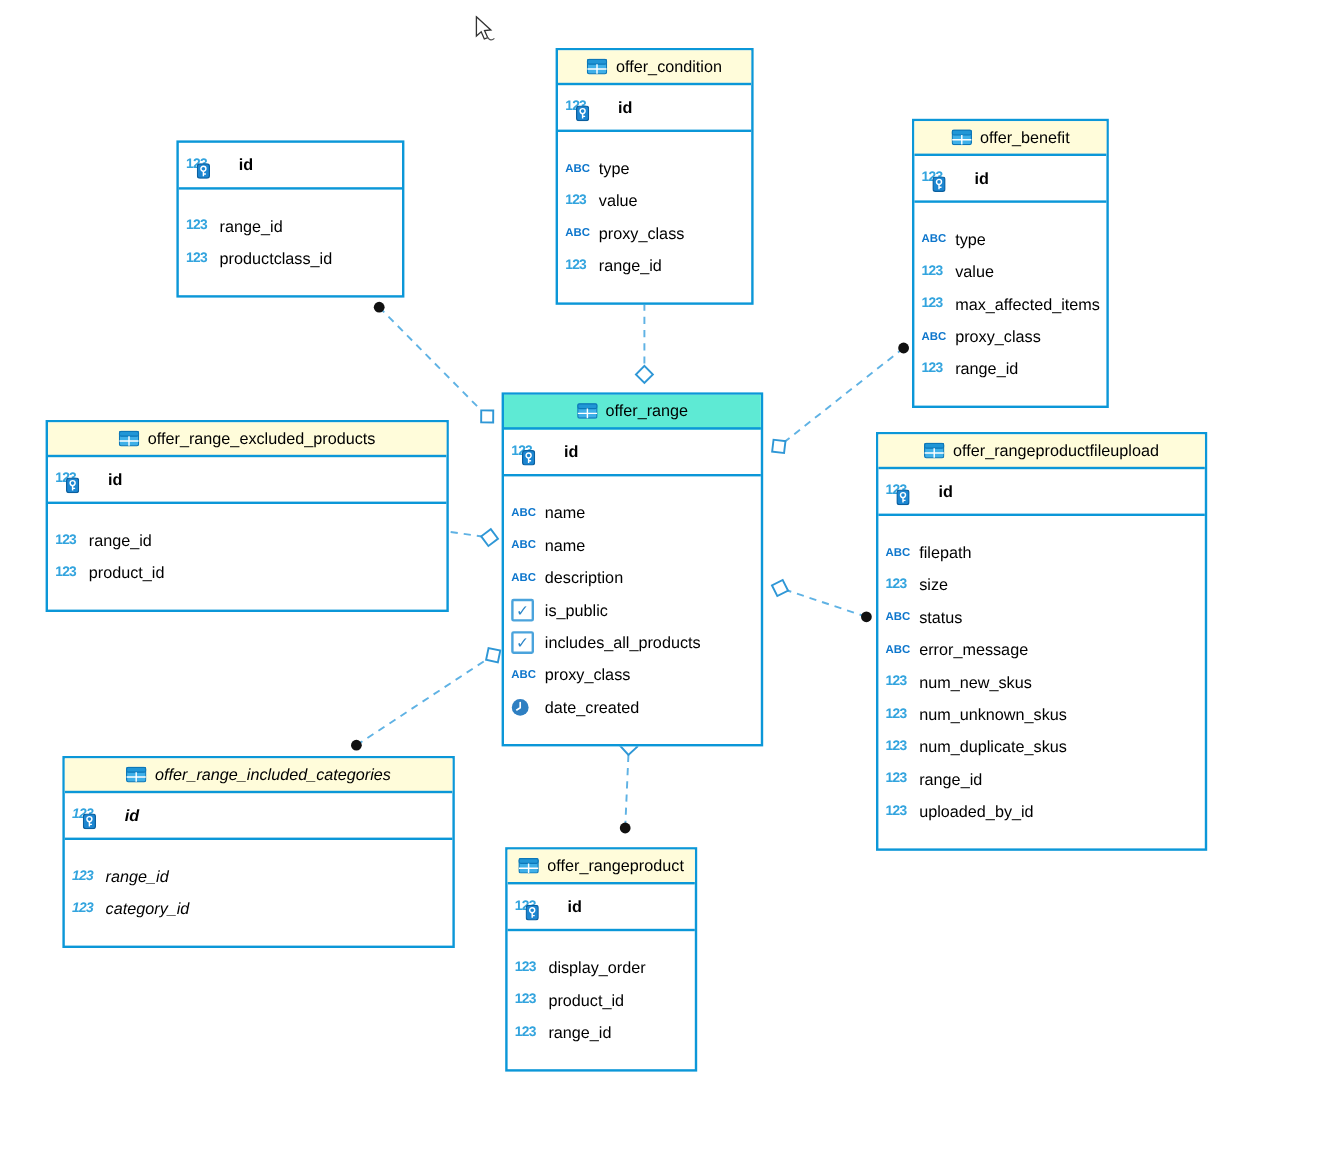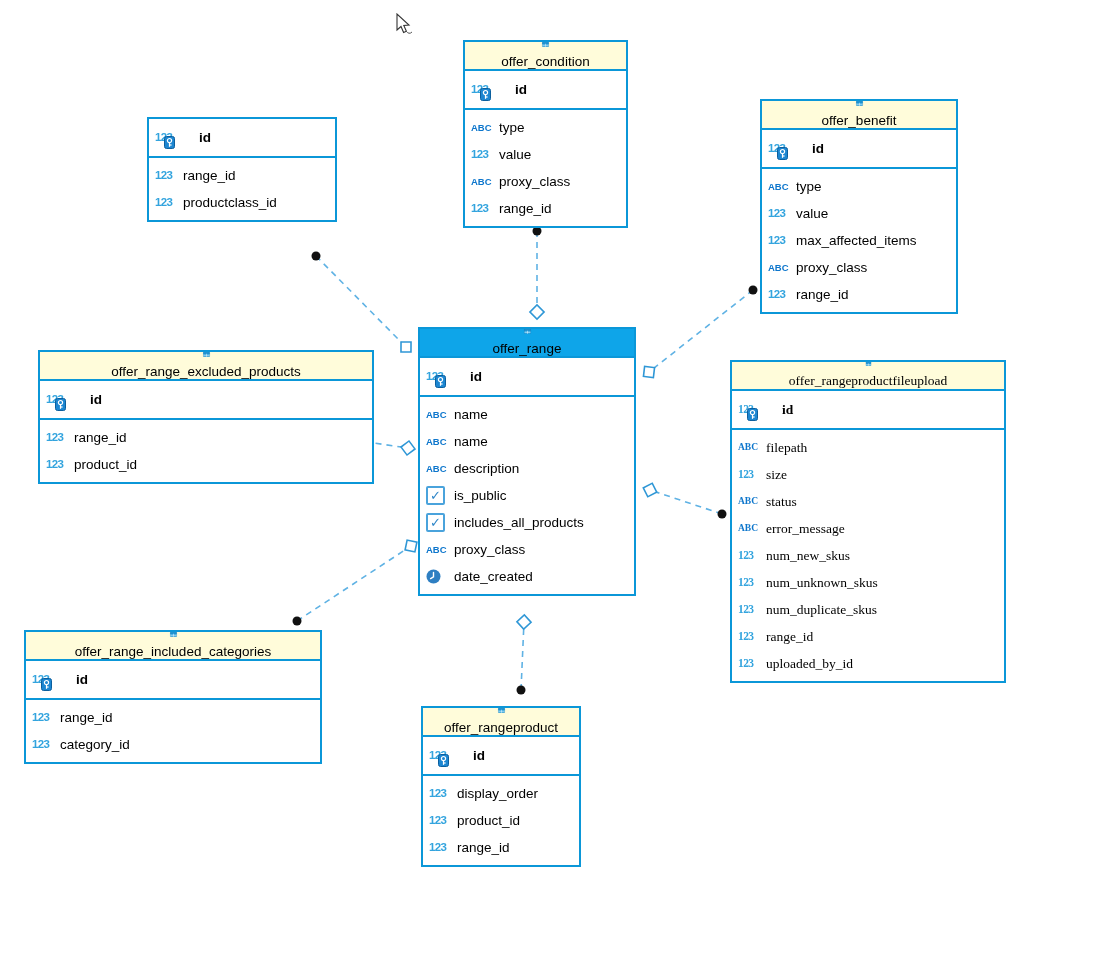--- a/index.html
+++ b/index.html
@@ -8,25 +8,25 @@
     font-family:"Liberation Sans","DejaVu Sans",sans-serif;
   }
   #relations-svg{position:absolute;left:0;top:0;z-index:1;}
   .tbl{
     position:absolute;z-index:2;background:#fff;
     border:2px solid #0b97d8;box-sizing:border-box;
   }
   .hdr{
     display:flex;align-items:center;justify-content:center;gap:7px;
     height:29px;border-bottom:2px solid #0b97d8;background:#fffcda;
-    font-size:13.5px;color:#000;white-space:nowrap;padding:0 6px;box-sizing:border-box;flex-direction:column;
+    font-size:13.5px;color:#000;white-space:nowrap;padding:0 6px;box-sizing:border-box;
   }
-  .hdr.hl{background:#0ea5e9;}
+  .hdr.hl{background:#5eead4;}
   .sec-pk{border-bottom:2px solid #0b97d8;padding:5px 0;}
-  .sec-f{padding:4px 0;text-align:right;}
+  .sec-f{padding:17px 0;text-align:right;}
   .row{display:flex;align-items:center;height:27px;padding:0 6px;gap:4px;font-size:13.5px;color:#000;white-space:nowrap;}
   .row.pk .nm{font-weight:bold;margin-left:16px;}
   .icw{flex:0 0 24px;width:24px;display:inline-flex;align-items:center;justify-content:flex-start;position:relative;}
   .ic-num{color:#33a4de;font-size:11.5px;font-weight:bold;letter-spacing:-0.6px;line-height:1;}
   .ic-abc{color:#0d76cc;font-size:9.5px;font-weight:bold;letter-spacing:0;line-height:1;}
   .keybadge{position:absolute;left:9px;top:4px;}
   .cb{
     width:15px;height:15px;border:2px solid #4aa3dc;border-radius:2px;background:#fff;
     color:#2e86c8;font-size:13px;font-weight:bold;display:flex;align-items:center;justify-content:center;line-height:1;
   }
@@ -148,21 +148,21 @@
             <span class="nm">range_id</span>
           </div>
           <div class="row">
             <span class="icw">
               <span class="ic-num">123</span>
             </span>
             <span class="nm">productclass_id</span>
           </div>
         </div>
       </div>
-      <div class="tbl" style="left: 760px; top: 99px; width: 198px;">
+      <div class="tbl" style="left: 760px; top: 99px; width: 164px;">
         <div class="hdr">
           <svg width="17" height="13" viewBox="0 0 17 13">
             <rect x="0.5" y="0.5" width="16" height="12" rx="1.5" fill="#3fb0e8" stroke="#0d77b8"></rect>
             <rect x="0.5" y="0.5" width="16" height="4" rx="1.5" fill="#2196d6" stroke="#0d77b8"></rect>
             <line x1="8.5" y1="4.5" x2="8.5" y2="12.5" stroke="#ffffff" stroke-width="1.2"></line>
             <line x1="0.5" y1="8.5" x2="16.5" y2="8.5" stroke="#ffffff" stroke-width="1.2"></line>
           </svg>
           <span>offer_benefit</span>
         </div>
         <div class="sec-pk">
@@ -316,21 +316,21 @@
             <span class="icw">
               <svg width="15" height="15" viewBox="0 0 15 15">
                 <circle cx="7.5" cy="7.5" r="7" fill="#2e7fc2"></circle>
                 <path d="M7.5 3.4 L7.5 7.8 L4.6 9.6" fill="none" stroke="#ffffff" stroke-width="1.4" stroke-linecap="round"></path>
               </svg>
             </span>
             <span class="nm">date_created</span>
           </div>
         </div>
       </div>
-      <div class="tbl" style="left: 730px; top: 360px; width: 276px; font-family: Liberation Serif, serif;">
+      <div class="tbl" style="left: 730px; top: 360px; width: 276px;">
         <div class="hdr">
           <svg width="17" height="13" viewBox="0 0 17 13">
             <rect x="0.5" y="0.5" width="16" height="12" rx="1.5" fill="#3fb0e8" stroke="#0d77b8"></rect>
             <rect x="0.5" y="0.5" width="16" height="4" rx="1.5" fill="#2196d6" stroke="#0d77b8"></rect>
             <line x1="8.5" y1="4.5" x2="8.5" y2="12.5" stroke="#ffffff" stroke-width="1.2"></line>
             <line x1="0.5" y1="8.5" x2="16.5" y2="8.5" stroke="#ffffff" stroke-width="1.2"></line>
           </svg>
           <span>offer_rangeproductfileupload</span>
         </div>
         <div class="sec-pk">
@@ -397,21 +397,21 @@
             <span class="nm">range_id</span>
           </div>
           <div class="row">
             <span class="icw">
               <span class="ic-num">123</span>
             </span>
             <span class="nm">uploaded_by_id</span>
           </div>
         </div>
       </div>
-      <div class="tbl" style="left: 24px; top: 630px; width: 298px;">
+      <div class="tbl" style="left: 52px; top: 630px; width: 327px; font-style: italic;">
         <div class="hdr">
           <svg width="17" height="13" viewBox="0 0 17 13">
             <rect x="0.5" y="0.5" width="16" height="12" rx="1.5" fill="#3fb0e8" stroke="#0d77b8"></rect>
             <rect x="0.5" y="0.5" width="16" height="4" rx="1.5" fill="#2196d6" stroke="#0d77b8"></rect>
             <line x1="8.5" y1="4.5" x2="8.5" y2="12.5" stroke="#ffffff" stroke-width="1.2"></line>
             <line x1="0.5" y1="8.5" x2="16.5" y2="8.5" stroke="#ffffff" stroke-width="1.2"></line>
           </svg>
           <span>offer_range_included_categories</span>
         </div>
         <div class="sec-pk">

